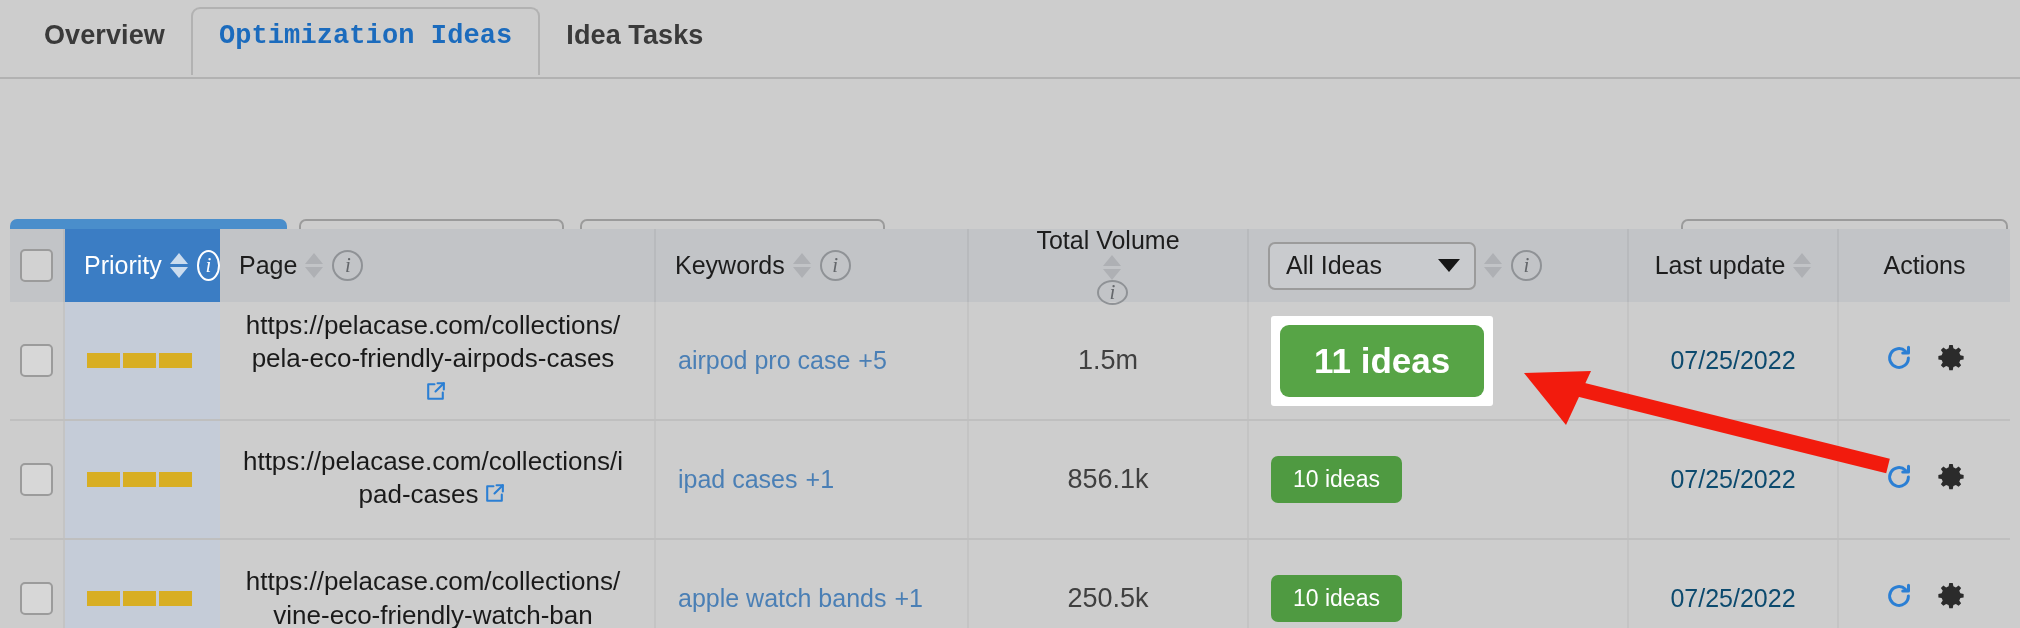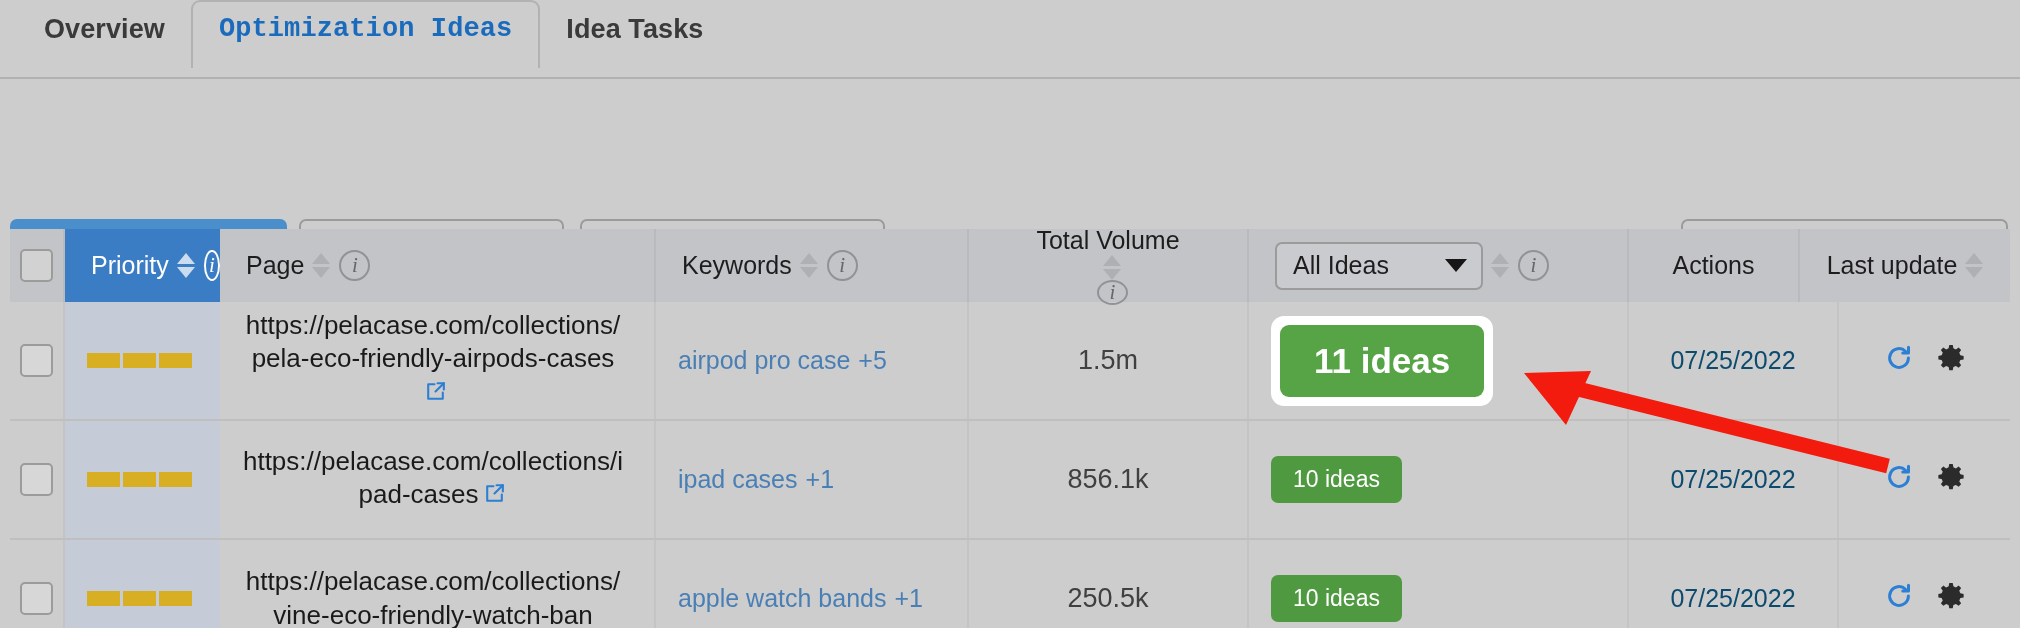--- a/index.html
+++ b/index.html
@@ -22,21 +22,21 @@
   
   .tabbar {
     position: absolute;
     left: 0; top: 0;
     width: 2020px;
     height: 79px;
     border-bottom: 2px solid #b2b2b2;
   }
   .tabs-inner {
     display: flex;
-    align-items: flex-start;
+    align-items: center;
     height: 79px;
     padding-left: 18px;
   }
   .tab {
     position: relative;
     font-size: 27px;
     font-weight: 700;
     color: #3a3a3a;
     padding: 14px 26px 22px 26px;
     white-space: nowrap;
@@ -133,21 +133,21 @@
   }
   .thead {
     display: flex;
     height: 73px;
     background: #c2c4c7;
   }
   .th {
     display: flex;
     align-items: center;
     height: 73px;
-    padding-left: 26px;
+    padding-left: 19px;
     border-right: 2px solid #b8babd;
     position: relative;
   }
   .th:last-child { border-right: none; }
   .th-label {
     font-size: 25px;
     color: #1d1d1d;
     white-space: nowrap;
   }
   .th.priority {
@@ -308,21 +308,21 @@
     font-weight: 700;
     height: 72px;
     padding: 0 34px;
     background: #57a446;
     border-radius: 9px;
   }
   .highlight-wrap {
     display: inline-block;
     background: #ffffff;
     padding: 9px;
-    border-radius: 13px;
+    border-radius: 3px;
   }
 
   .act-icons { display: flex; align-items: center; gap: 22px; }
   .act-ico { cursor: pointer; display: block; }
 
   
   .arrow-overlay {
     position: absolute;
     left: 0; top: 0;
     width: 2020px; height: 628px;
@@ -440,30 +440,30 @@
             <span class="chev"></span>
           </span>
           <span class="sorter">
             <span class="tri-up"></span>
             <span class="tri-dn"></span>
           </span>
           <span class="info-i">i</span>
         </span>
       </div>
 
-      <div class="th c-act">
-        <span class="th-label">Actions</span>
-      </div>
-
       <div class="th c-upd">
         <span class="th-label">Last update</span>
         <span class="sorter">
           <span class="tri-up"></span>
           <span class="tri-dn"></span>
         </span>
+      </div>
+
+      <div class="th c-act">
+        <span class="th-label">Actions</span>
       </div>
     </div>
 
     <div class="row">
       <div class="td c-check">
         <span class="chk"></span>
       </div>
       <div class="td c-prio prio-cell">
         <span class="prio-bars">
           <span class="prio-bar"></span>

